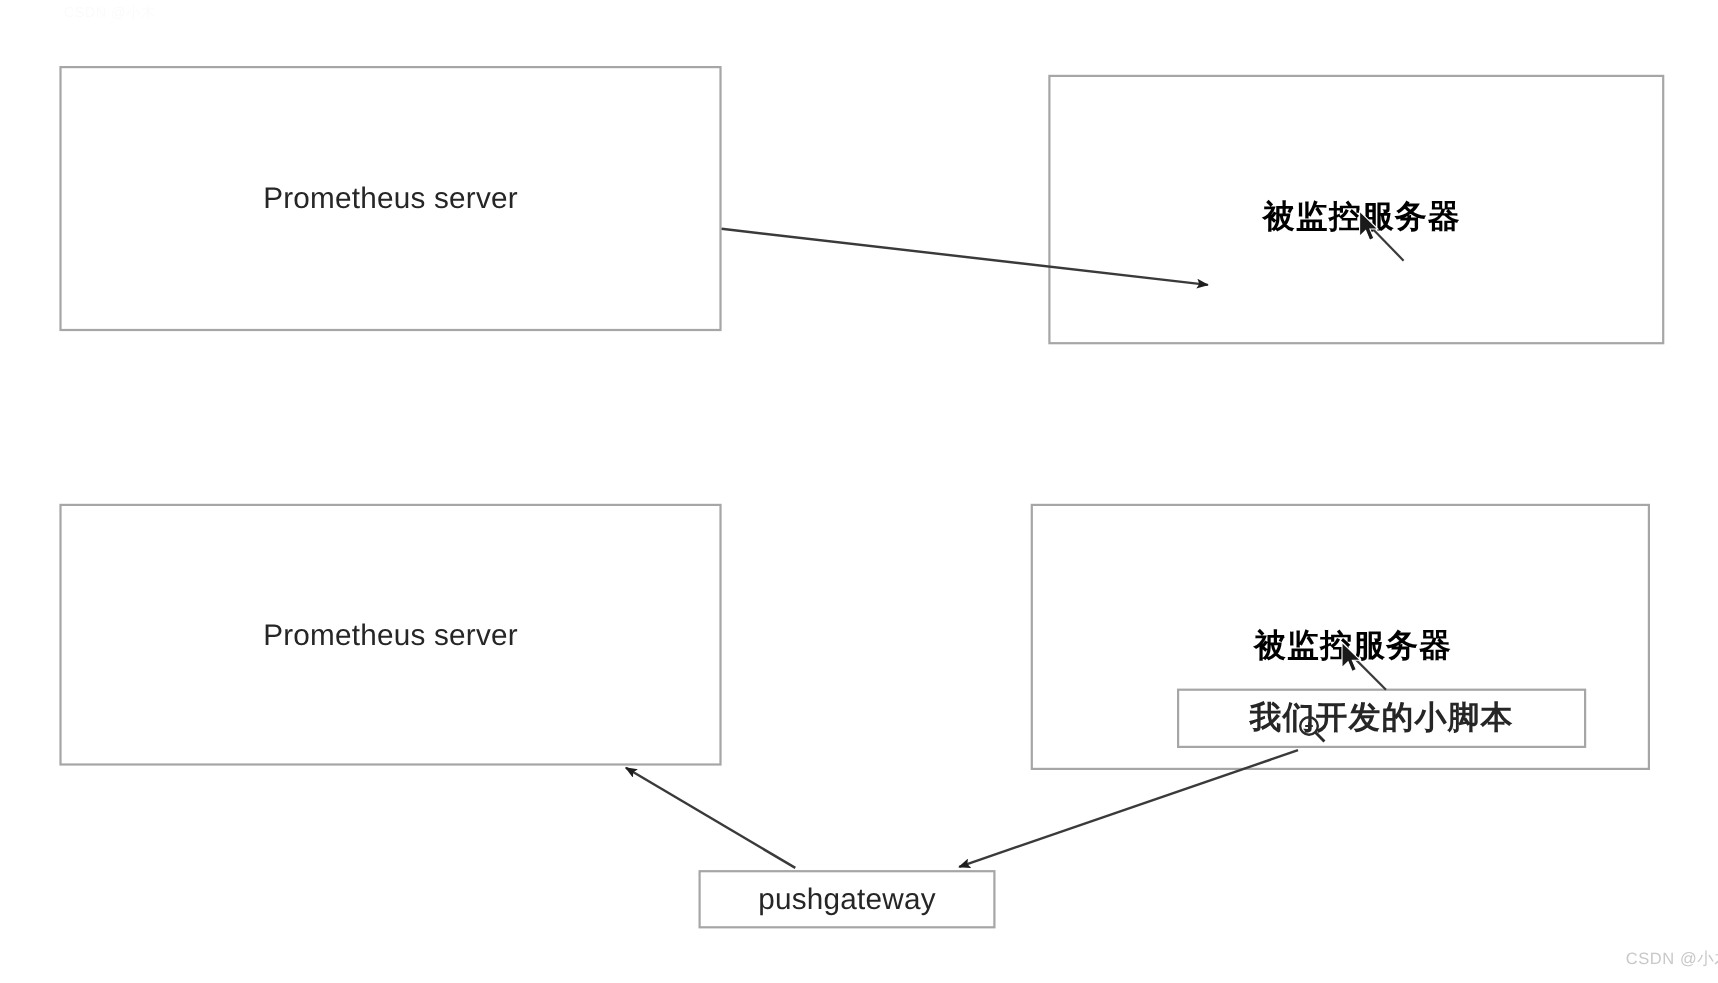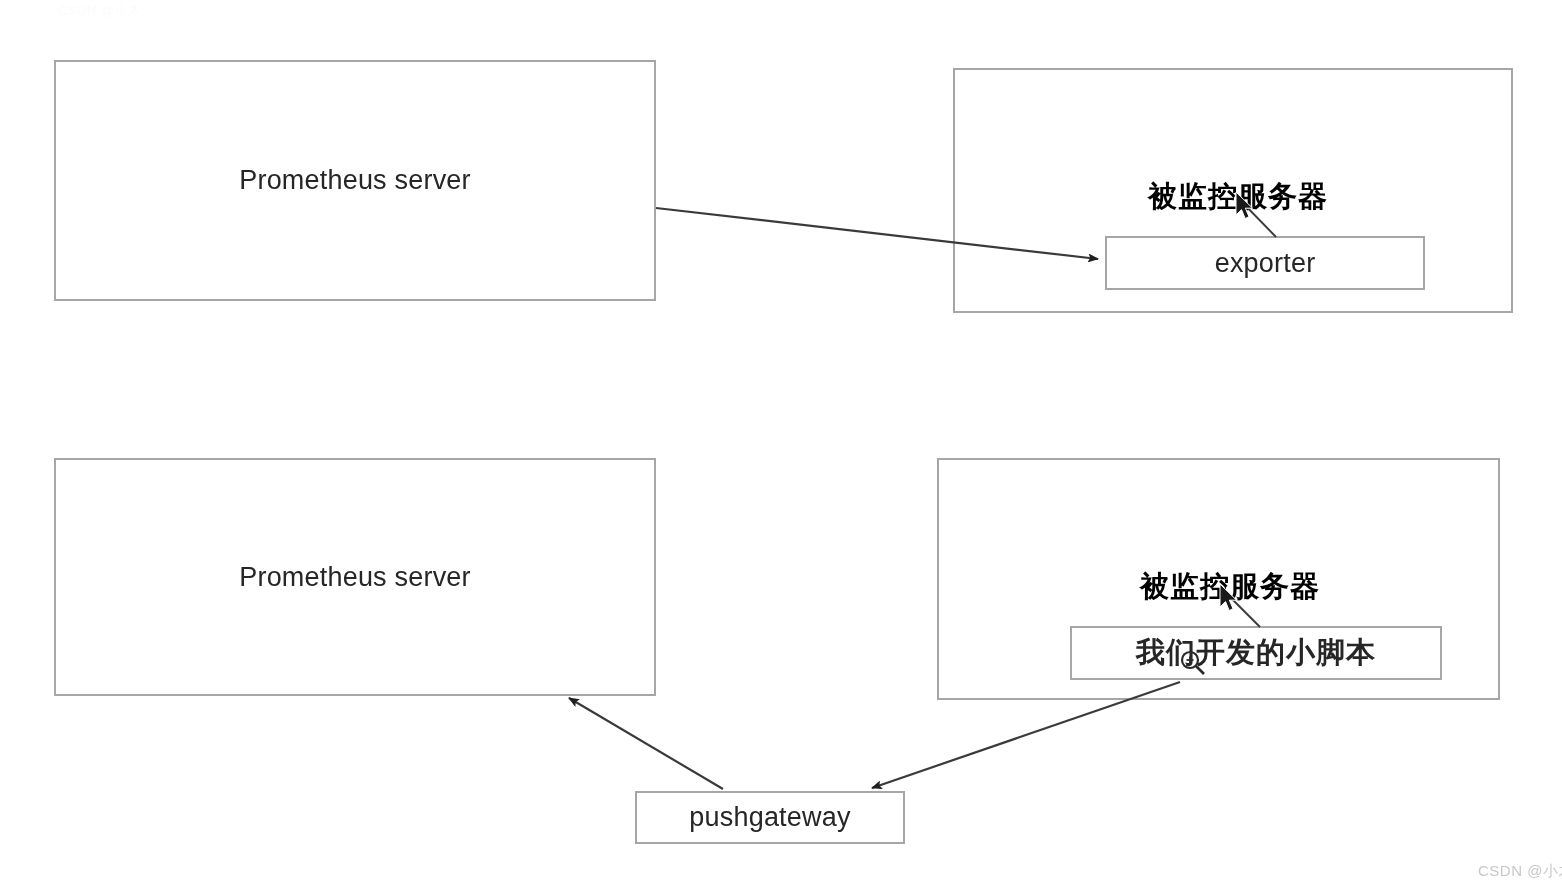--- a/index.html
+++ b/index.html
@@ -76,23 +76,20 @@
 <div id="canvas" style="width: 1562px; height: 894px; background: rgb(255, 255, 255); text-align: center;">
 
   <div class="dbox" id="node-prometheus-server-top" style="left: 54px; top: 60px; width: 602px; height: 241px;">
     <span class="dbox-label">Prometheus server</span>
   </div>
 
   <div class="dbox" id="node-monitored-server-top" style="left: 953px; top: 68px; width: 560px; height: 245px;">
     <span class="dbox-label"></span>
   </div>
 
-  <div class="dbox" id="node-exporter" style="left: 1105px; top: 236px; width: 320px; height: 54px;">
-    <span class="dbox-label">exporter</span>
-  </div>
 
   <div class="dbox" id="node-prometheus-server-bottom" style="left: 54px; top: 458px; width: 602px; height: 238px;">
     <span class="dbox-label">Prometheus server</span>
   </div>
 
   <div class="dbox" id="node-monitored-server-bottom" style="left: 937px; top: 458px; width: 563px; height: 242px;">
     <span class="dbox-label"></span>
   </div>
 
   <div class="dbox" id="node-pushgateway" style="left: 635px; top: 791px; width: 270px; height: 53px;">

